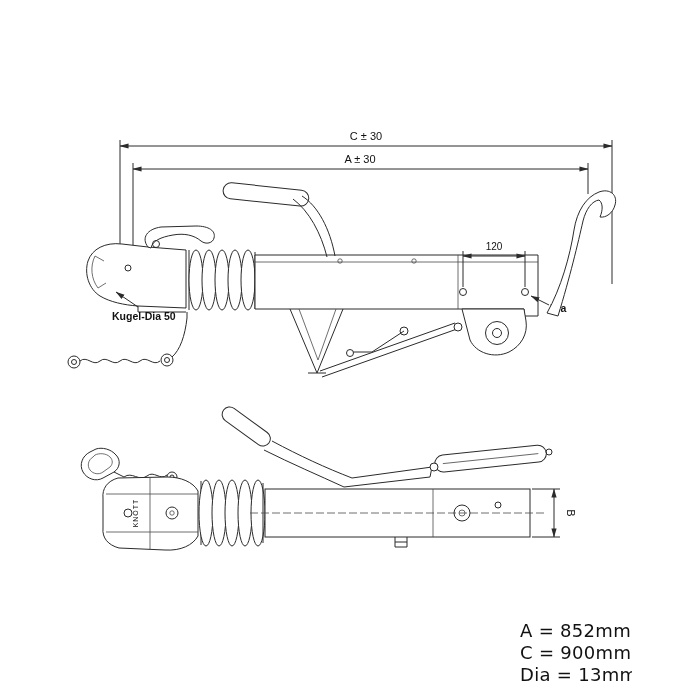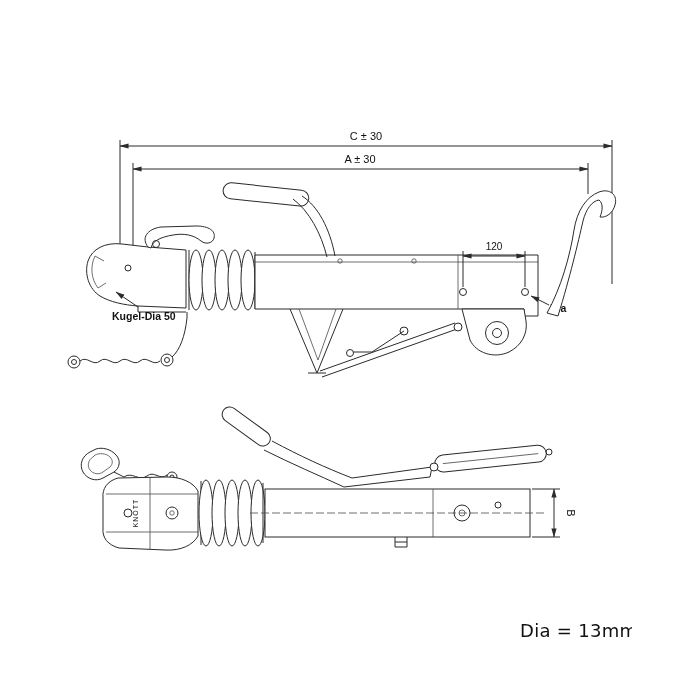--- a/index.html
+++ b/index.html
@@ -193,16 +193,18 @@
     <g>
       <line class="ln" x1="532" y1="489" x2="560" y2="489"></line>
       <line class="ln" x1="532" y1="537" x2="560" y2="537"></line>
       <line class="ln" x1="554" y1="489" x2="554" y2="537" marker-start="url(#arw)" marker-end="url(#arw)"></line>
       <text class="dimtxt" transform="translate(567,513) rotate(90)" text-anchor="middle">B</text>
     </g>
   </g>
 </svg>
 
 <div class="legend">
+  <div>A = 852mm</div>
+  <div>C = 900mm</div>
   <div>Dia = 13mm</div>
 </div>
 
 </div>
 
 </body></html>

